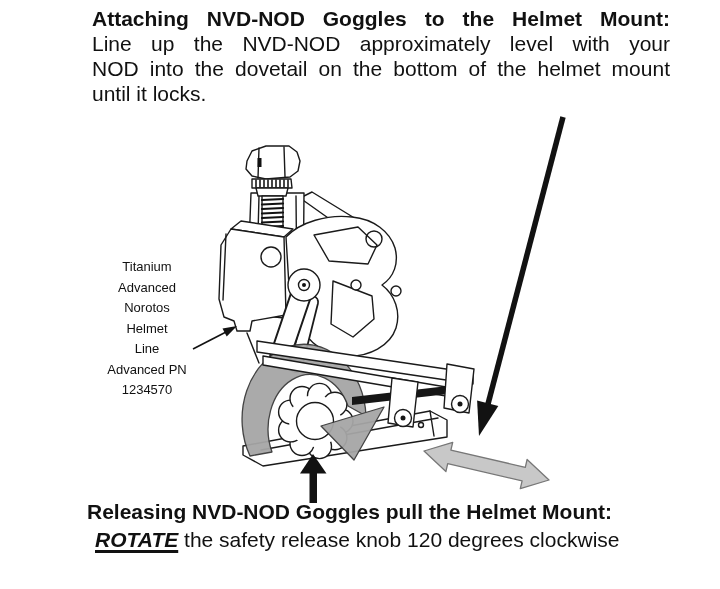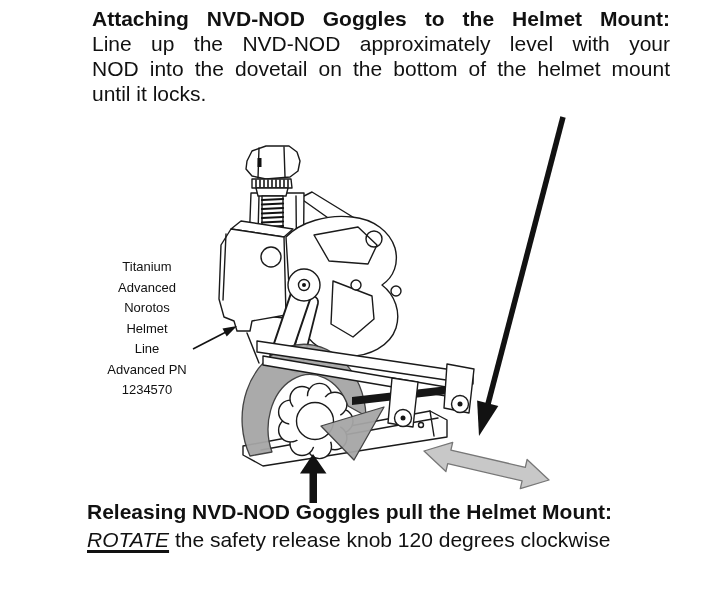--- a/index.html
+++ b/index.html
@@ -6,22 +6,22 @@
   #page{position:relative;width:720px;height:589px;background:#ffffff;overflow:hidden;
         font-family:"Liberation Sans", sans-serif;color:#111;}
   .attach-block{position:absolute;left:72px;top:6px;width:578px;font-size:21px;line-height:25px;margin-left:20px;}
   .jline{text-align:justify;text-align-last:justify;white-space:normal;}
   .lastline{text-align:left;}
   .b{font-weight:bold;}
   .mount-label{position:absolute;left:86px;top:257px;width:122px;text-align:center;
                font-size:13px;line-height:20.5px;}
   .release-block{position:absolute;left:87px;top:498px;width:592px;font-size:21px;line-height:28px;}
   .release-block div{white-space:nowrap;}
-  .rotate{font-weight:normal;font-style:italic;text-decoration:underline;
-          text-decoration-thickness:2.5px;text-underline-offset:3px;}
+  .rotate{font-weight:bold;font-style:italic;text-decoration:underline;
+          text-decoration-thickness:2.5px;text-underline-offset:3px;margin-left:8px;}
   svg#art{position:absolute;left:0;top:0;pointer-events:none;}
 </style>
 </head>
 <body>
 
 <div id="page">
 
   <div class="attach-block">
     <div class="jline b">Attaching NVD-NOD Goggles to the Helmet Mount:</div>
     <div class="jline">Line up the NVD-NOD approximately level with your</div>

